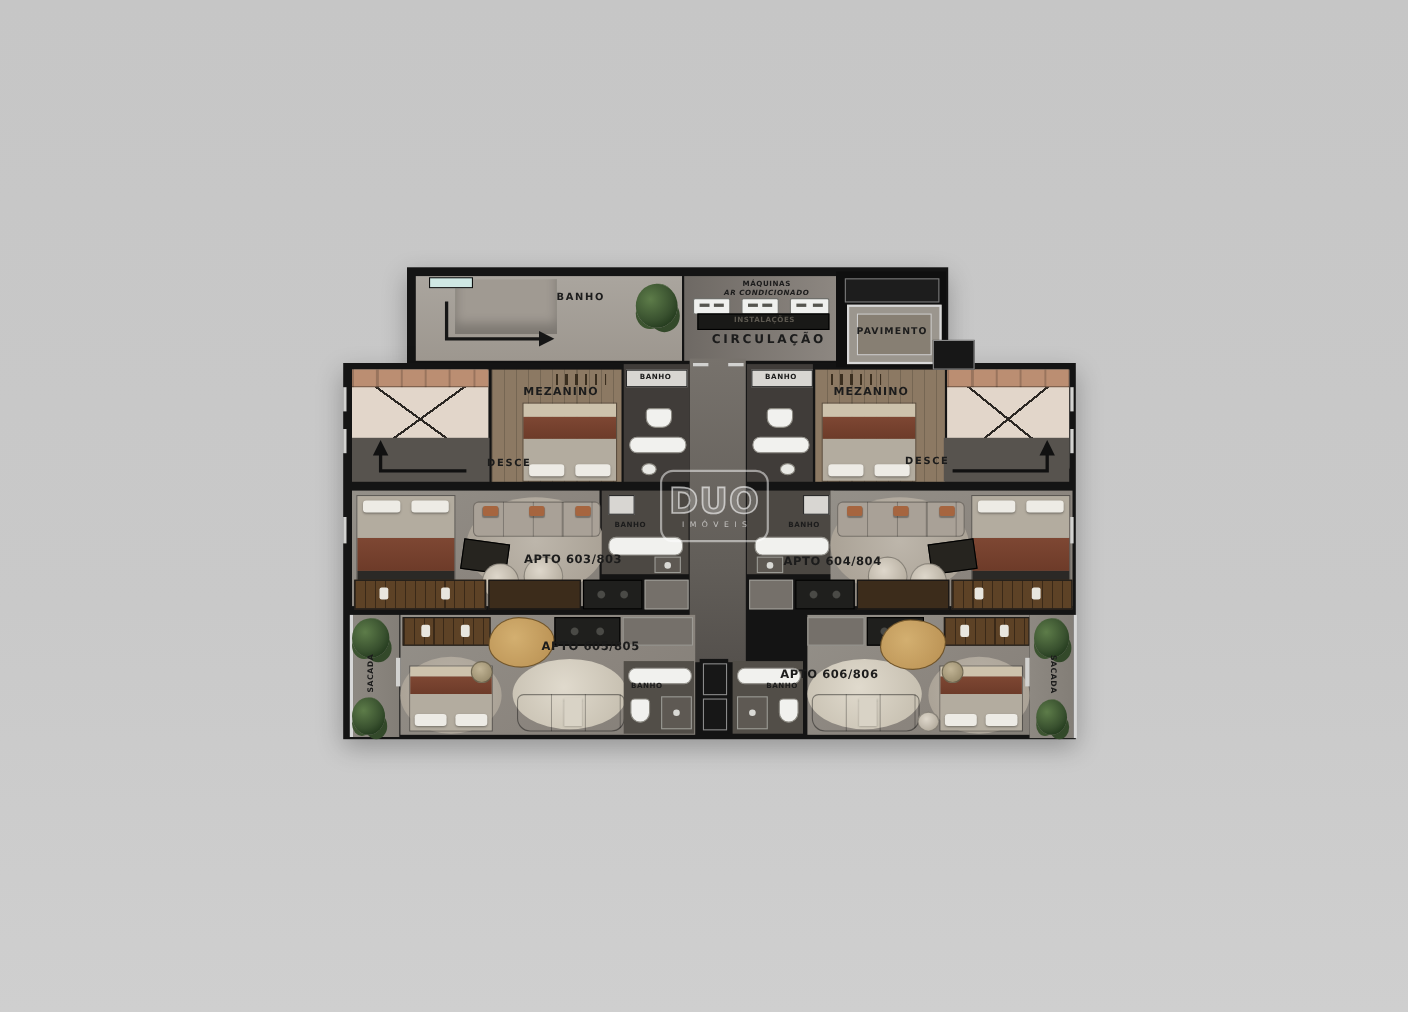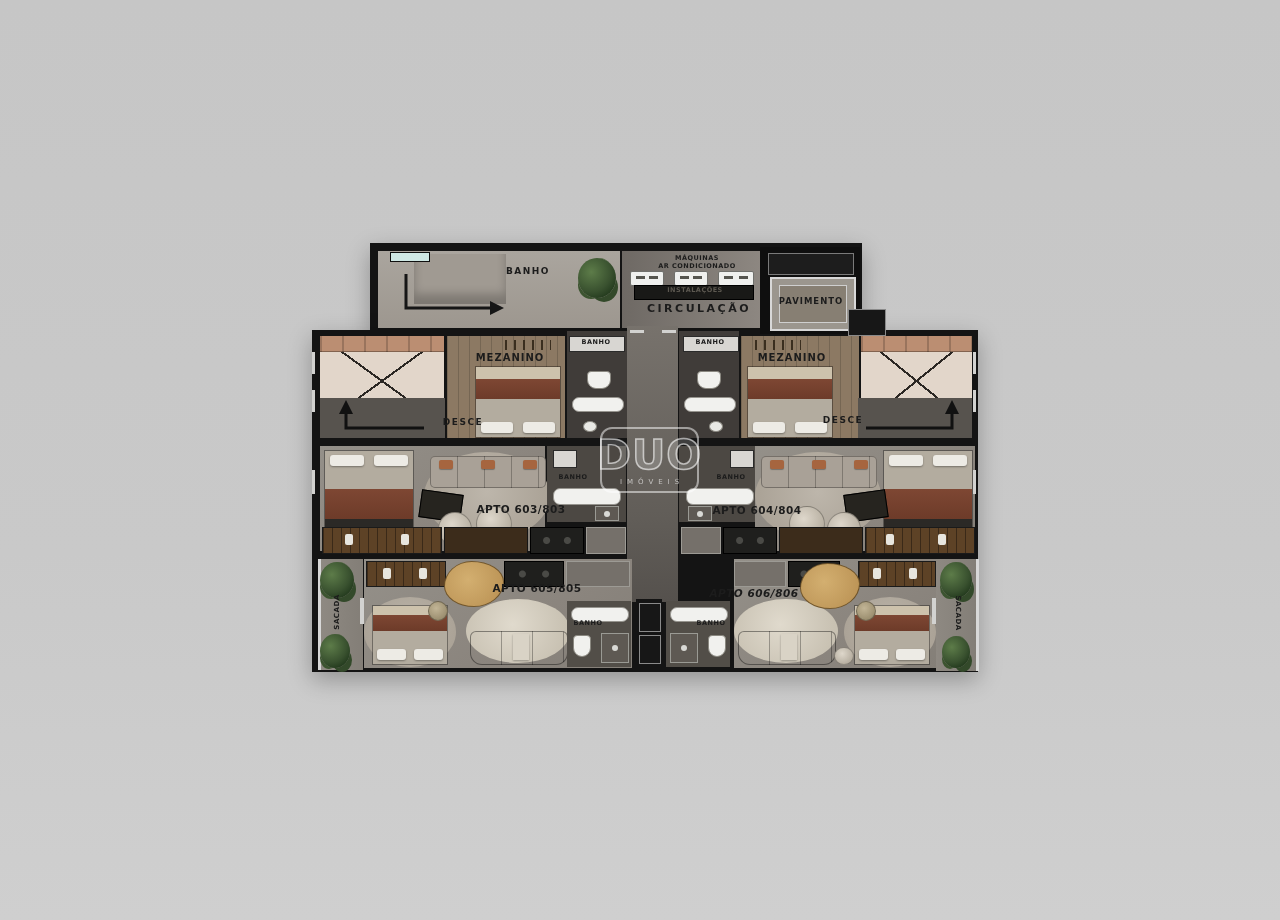--- a/index.html
+++ b/index.html
@@ -90,21 +90,21 @@
   .ac::before{left:5px;} .ac::after{right:5px;}
   .inst{background:#191917;border:1px solid #000;z-index:5;}
   .xbox{position:absolute;background:#171717;border:1px solid #8a8a8a;z-index:9;}
   .elev-car{position:absolute;border:2px solid #d8d8d8;background:#9b968e;z-index:5;}
   .elev-inner{position:absolute;left:7px;right:7px;top:6px;bottom:6px;background:#877f73;border:1px solid #cfcfcf;}
   .arrow-svg{position:absolute;z-index:20;}
   
   .wm{position:absolute;left:600px;top:427px;width:95px;height:62px;z-index:50;
       border:2px solid rgba(255,255,255,.5);border-radius:12px;
       display:flex;flex-direction:column;align-items:center;justify-content:center;}
-  .wm-logo{font-size:41px;font-weight:700;letter-spacing:1px;color:rgba(255,255,255,.18);
+  .wm-logo{font-size:32px;font-weight:700;letter-spacing:1px;color:rgba(255,255,255,.18);
            -webkit-text-stroke:1.5px rgba(255,255,255,.6);line-height:1;}
   .wm-sub{font-size:7px;letter-spacing:5px;color:rgba(255,255,255,.6);margin-top:2px;padding-left:5px;}
 </style>
 </head>
 <body>
 
 <div class="stage">
 
   <div class="abs backing" style="left:370px;top:243px;width:492px;height:92px;"></div>
 
@@ -344,39 +344,39 @@
   <div class="abs opening" style="left:312px;top:390px;width:3px;height:22px;"></div>
   <div class="abs opening" style="left:973px;top:352px;width:3px;height:22px;"></div>
   <div class="abs opening" style="left:973px;top:390px;width:3px;height:22px;"></div>
   <div class="abs opening" style="left:312px;top:470px;width:3px;height:24px;"></div>
   <div class="abs opening" style="left:973px;top:470px;width:3px;height:24px;"></div>
   <div class="abs opening" style="left:360px;top:598px;width:4px;height:26px;"></div>
   <div class="abs opening" style="left:932px;top:598px;width:4px;height:26px;"></div>
 
   <span class="lbl s9" style="left:528px;top:272px;">BANHO</span>
   <span class="lbl s65" style="left:697px;top:259px;">MÁQUINAS</span>
-  <span class="lbl s65" style="left:697px;top:267px;">AR CONDICIONADO</span>
+  <span class="lbl s65" style="left:697px;top:267px;font-style:italic;">AR CONDICIONADO</span>
   <span class="lbl s65" style="left:695px;top:291px;color:#5c5850;">INSTALAÇÕES</span>
   <span class="lbl s11" style="left:699px;top:309px;">CIRCULAÇÃO</span>
   <span class="lbl s8" style="left:811px;top:302px;">PAVIMENTO</span>
 
   <span class="lbl s65" style="left:596px;top:343px;">BANHO</span>
   <span class="lbl s65" style="left:710px;top:343px;">BANHO</span>
   <span class="lbl s10" style="left:510px;top:357px;">MEZANINO</span>
   <span class="lbl s10" style="left:792px;top:357px;">MEZANINO</span>
   <span class="lbl s9" style="left:463px;top:423px;">DESCE</span>
   <span class="lbl s9" style="left:843px;top:421px;">DESCE</span>
 
   <span class="lbl s65" style="left:573px;top:478px;">BANHO</span>
   <span class="lbl s65" style="left:731px;top:478px;">BANHO</span>
   <span class="lbl s105" style="left:521px;top:510px;">APTO 603/803</span>
   <span class="lbl s105" style="left:757px;top:511px;">APTO 604/804</span>
 
   <span class="lbl s105" style="left:537px;top:589px;">APTO 605/805</span>
-  <span class="lbl s105" style="left:754px;top:594px;font-style:italic;">APTO 606/806</span>
+  <span class="lbl s105" style="left:754px;top:614px;">APTO 606/806</span>
   <span class="lbl s65" style="left:588px;top:624px;">BANHO</span>
   <span class="lbl s65" style="left:711px;top:624px;">BANHO</span>
 
   <span class="lbl s7 lbl-vert-up" style="left:338px;top:612px;">SACADA</span>
   <span class="lbl s7 lbl-vert-dn" style="left:957px;top:613px;">SACADA</span>
 
   <div class="wm">
     <span class="wm-logo">DUO</span>
     <span class="wm-sub">IMÓVEIS</span>
   </div>

